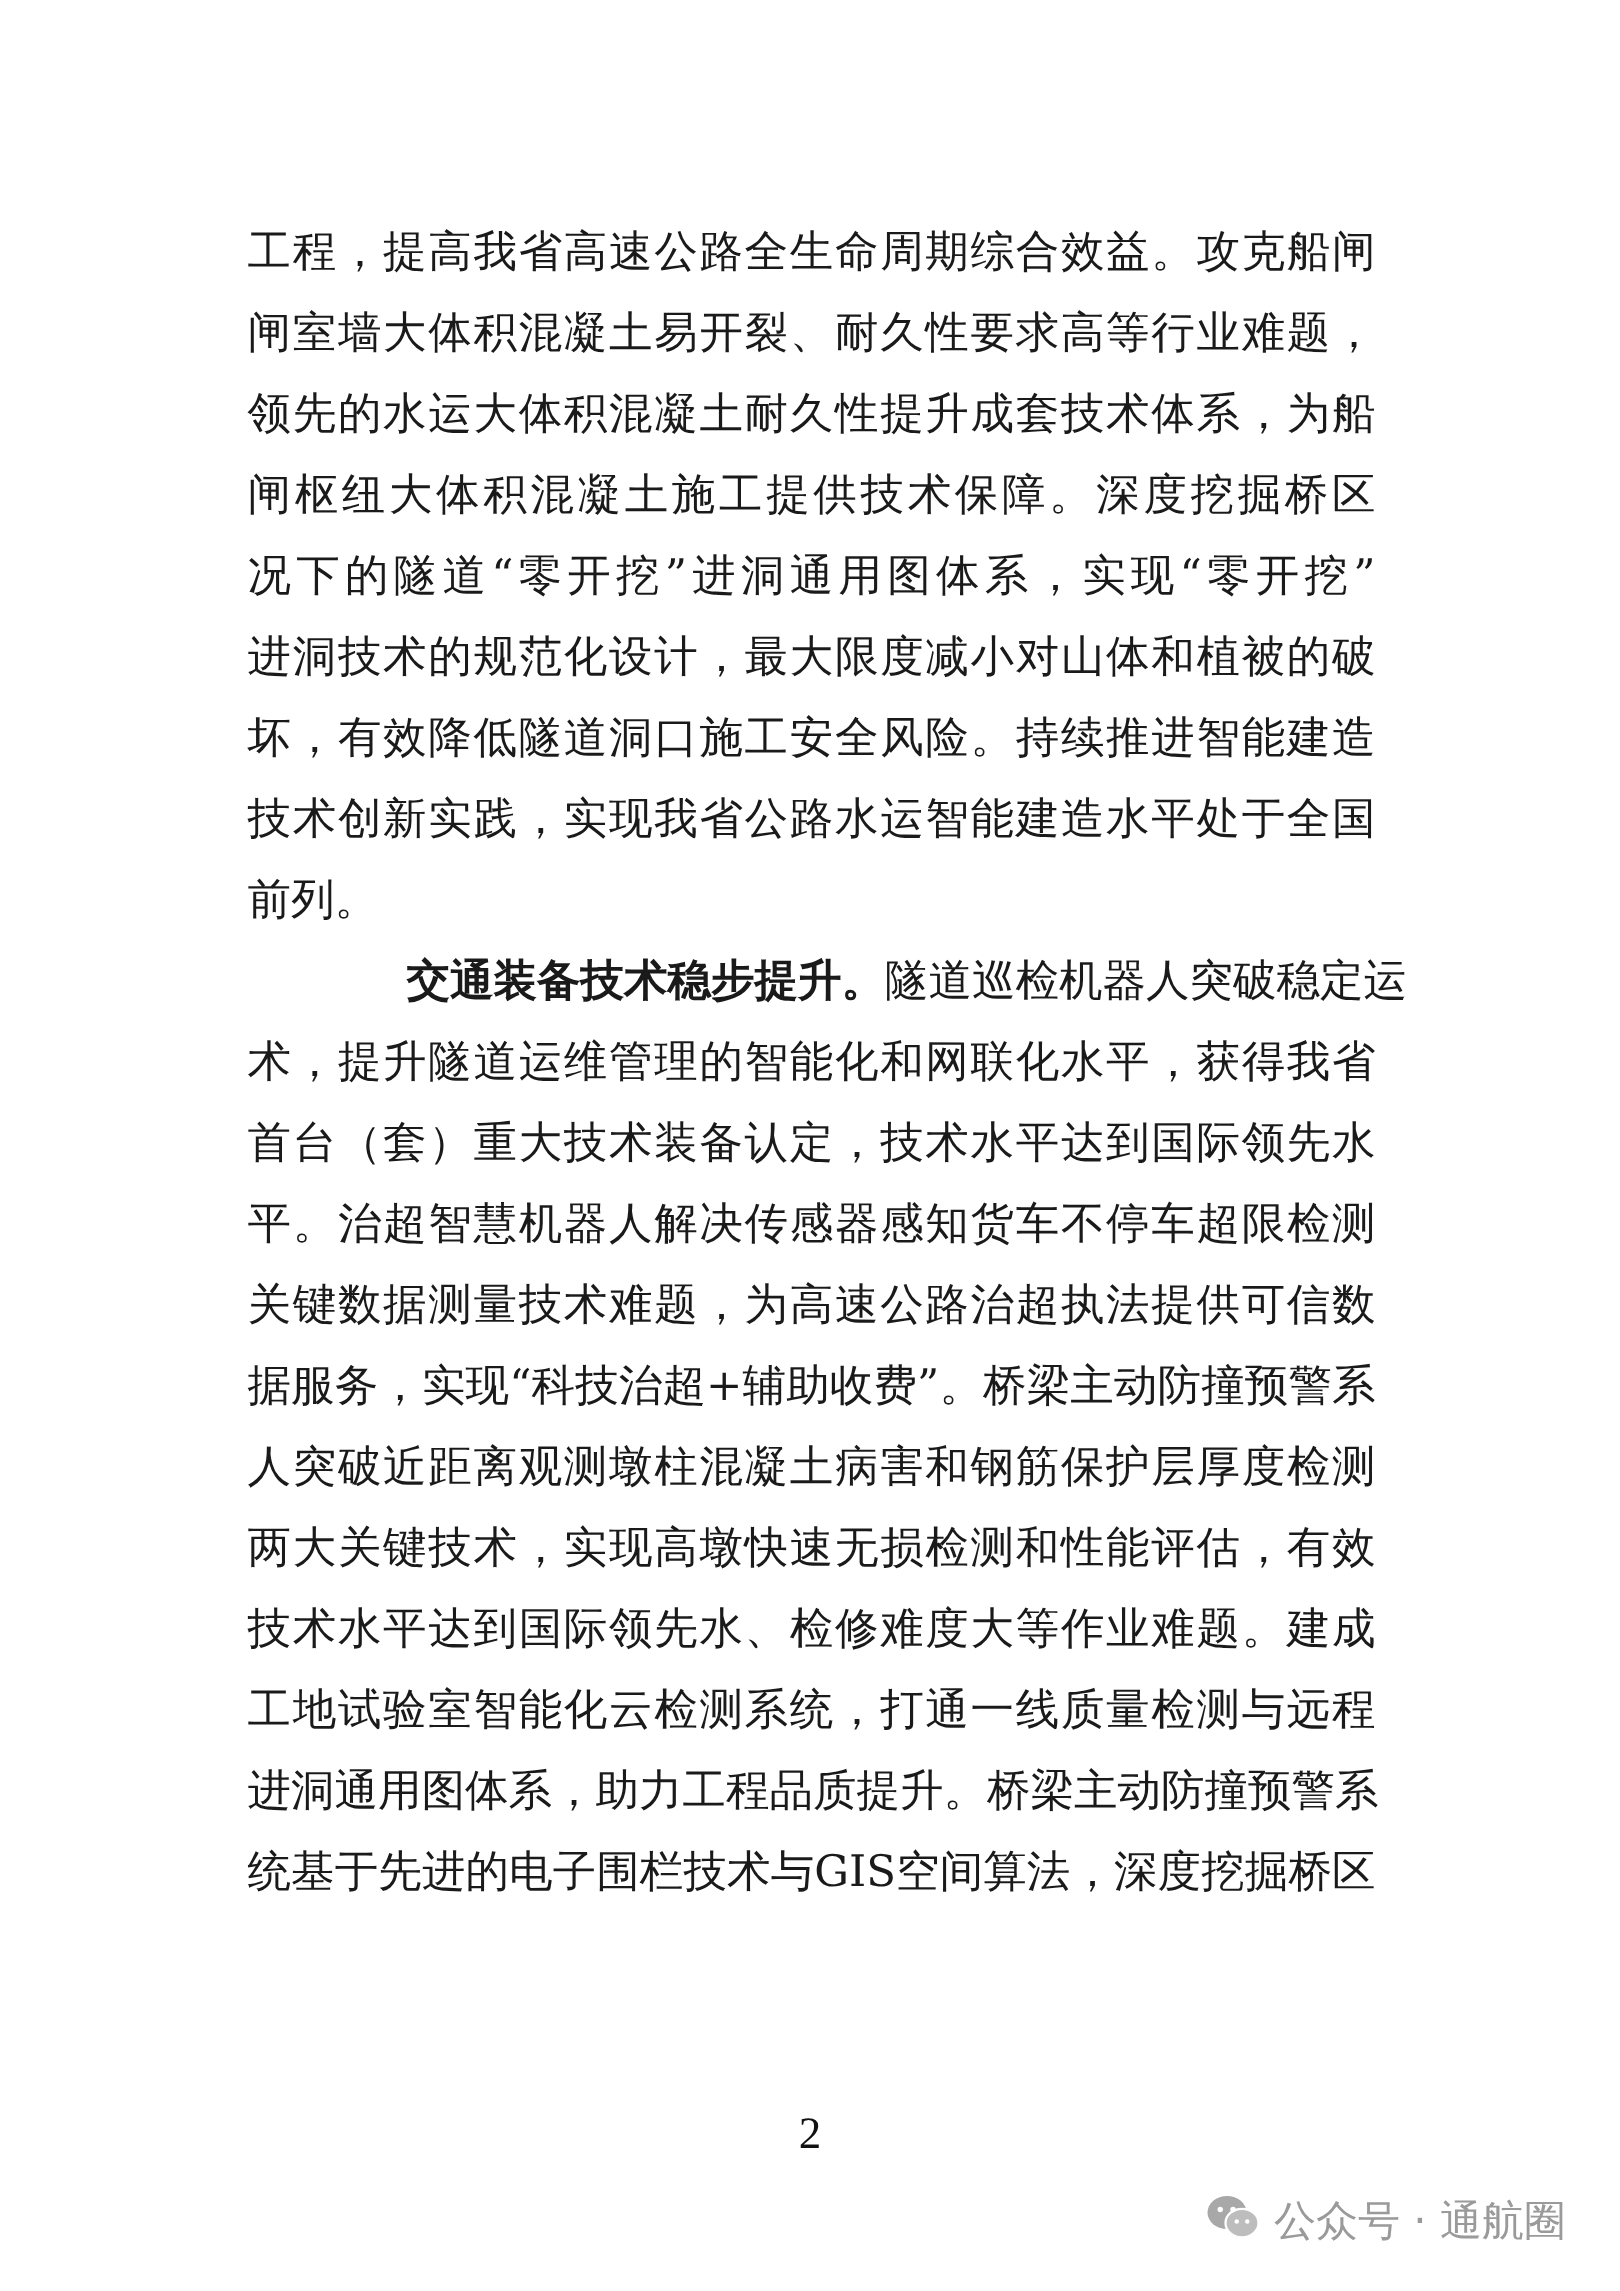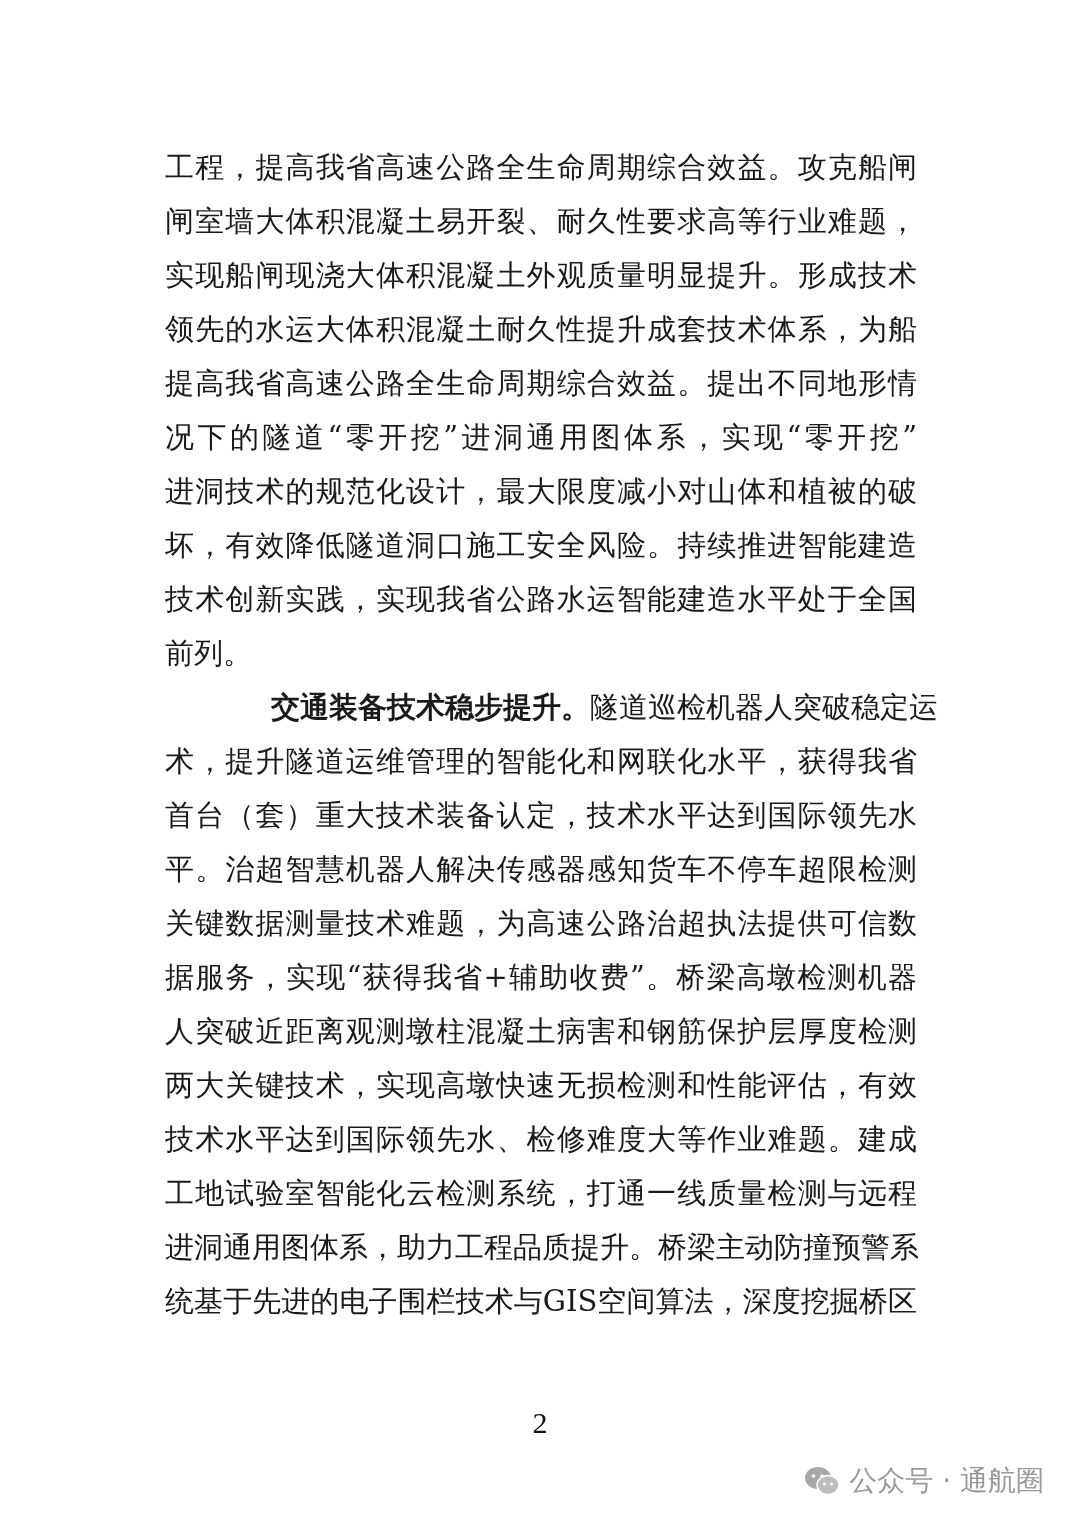--- a/index.html
+++ b/index.html
@@ -17,49 +17,48 @@
     .line.last { text-align-last: left; }
     .indent { padding-left: 58px; }
     .bold { font-weight: bold; margin-left: 48px; }
     .page-number {
       position: absolute; left: 0; width: 1080px; top: 1406px;
       text-align: center;
       font-family: "Liberation Serif", serif; font-size: 30px; color: #111;
     }
     .watermark {
       position: absolute; right: 36px; top: 1462px;
-      display: flex; align-items: center; gap: 8px;
+      display: flex; align-items: flex-start; gap: 8px;
       font-family: "DejaVu Sans", sans-serif; font-size: 28px; color: #9a9a9a;
     }
     .wm-icon { width: 38px; height: 32px; }
   </style>
 </head>
 <body>
 
 <div class="page">
   <div class="body-text">
     <div>
       <div class="line">工程，提高我省高速公路全生命周期综合效益。攻克船闸</div>
       <div class="line">闸室墙大体积混凝土易开裂、耐久性要求高等行业难题，</div>
-      <div class="line">实现船闸现浇大体积混凝土外观质量明显提升。形成技术</div>
       <div class="line">领先的水运大体积混凝土耐久性提升成套技术体系，为船</div>
-      <div class="line">提高我省高速公路全生命周期综合效益。提出不同地形情</div>
+      <div class="line">闸枢纽大体积混凝土施工提供技术保障。深度挖掘桥区</div>
       <div class="line">况下的隧道“零开挖”进洞通用图体系，实现“零开挖”</div>
       <div class="line">进洞技术的规范化设计，最大限度减小对山体和植被的破</div>
       <div class="line">坏，有效降低隧道洞口施工安全风险。持续推进智能建造</div>
       <div class="line">技术创新实践，实现我省公路水运智能建造水平处于全国</div>
       <div class="line last">前列。</div>
     </div>
     <div>
       <div class="line indent"><span class="bold">交通装备技术稳步提升。</span><span>隧道巡检机器人突破稳定运</span></div>
       <div class="line">术，提升隧道运维管理的智能化和网联化水平，获得我省</div>
       <div class="line">首台（套）重大技术装备认定，技术水平达到国际领先水</div>
       <div class="line">平。治超智慧机器人解决传感器感知货车不停车超限检测</div>
       <div class="line">关键数据测量技术难题，为高速公路治超执法提供可信数</div>
-      <div class="line">据服务，实现“获得我省+辅助收费”。桥梁高墩检测机器</div>
+      <div class="line">据服务，实现“科技治超+辅助收费”。桥梁主动防撞预警系</div>
       <div class="line">人突破近距离观测墩柱混凝土病害和钢筋保护层厚度检测</div>
       <div class="line">两大关键技术，实现高墩快速无损检测和性能评估，有效</div>
       <div class="line">技术水平达到国际领先水、检修难度大等作业难题。建成</div>
       <div class="line">工地试验室智能化云检测系统，打通一线质量检测与远程</div>
       <div class="line">进洞通用图体系，助力工程品质提升。桥梁主动防撞预警系</div>
       <div class="line">统基于先进的电子围栏技术与GIS空间算法，深度挖掘桥区</div>
     </div>
   </div>
 
   <div class="page-number">2</div>

